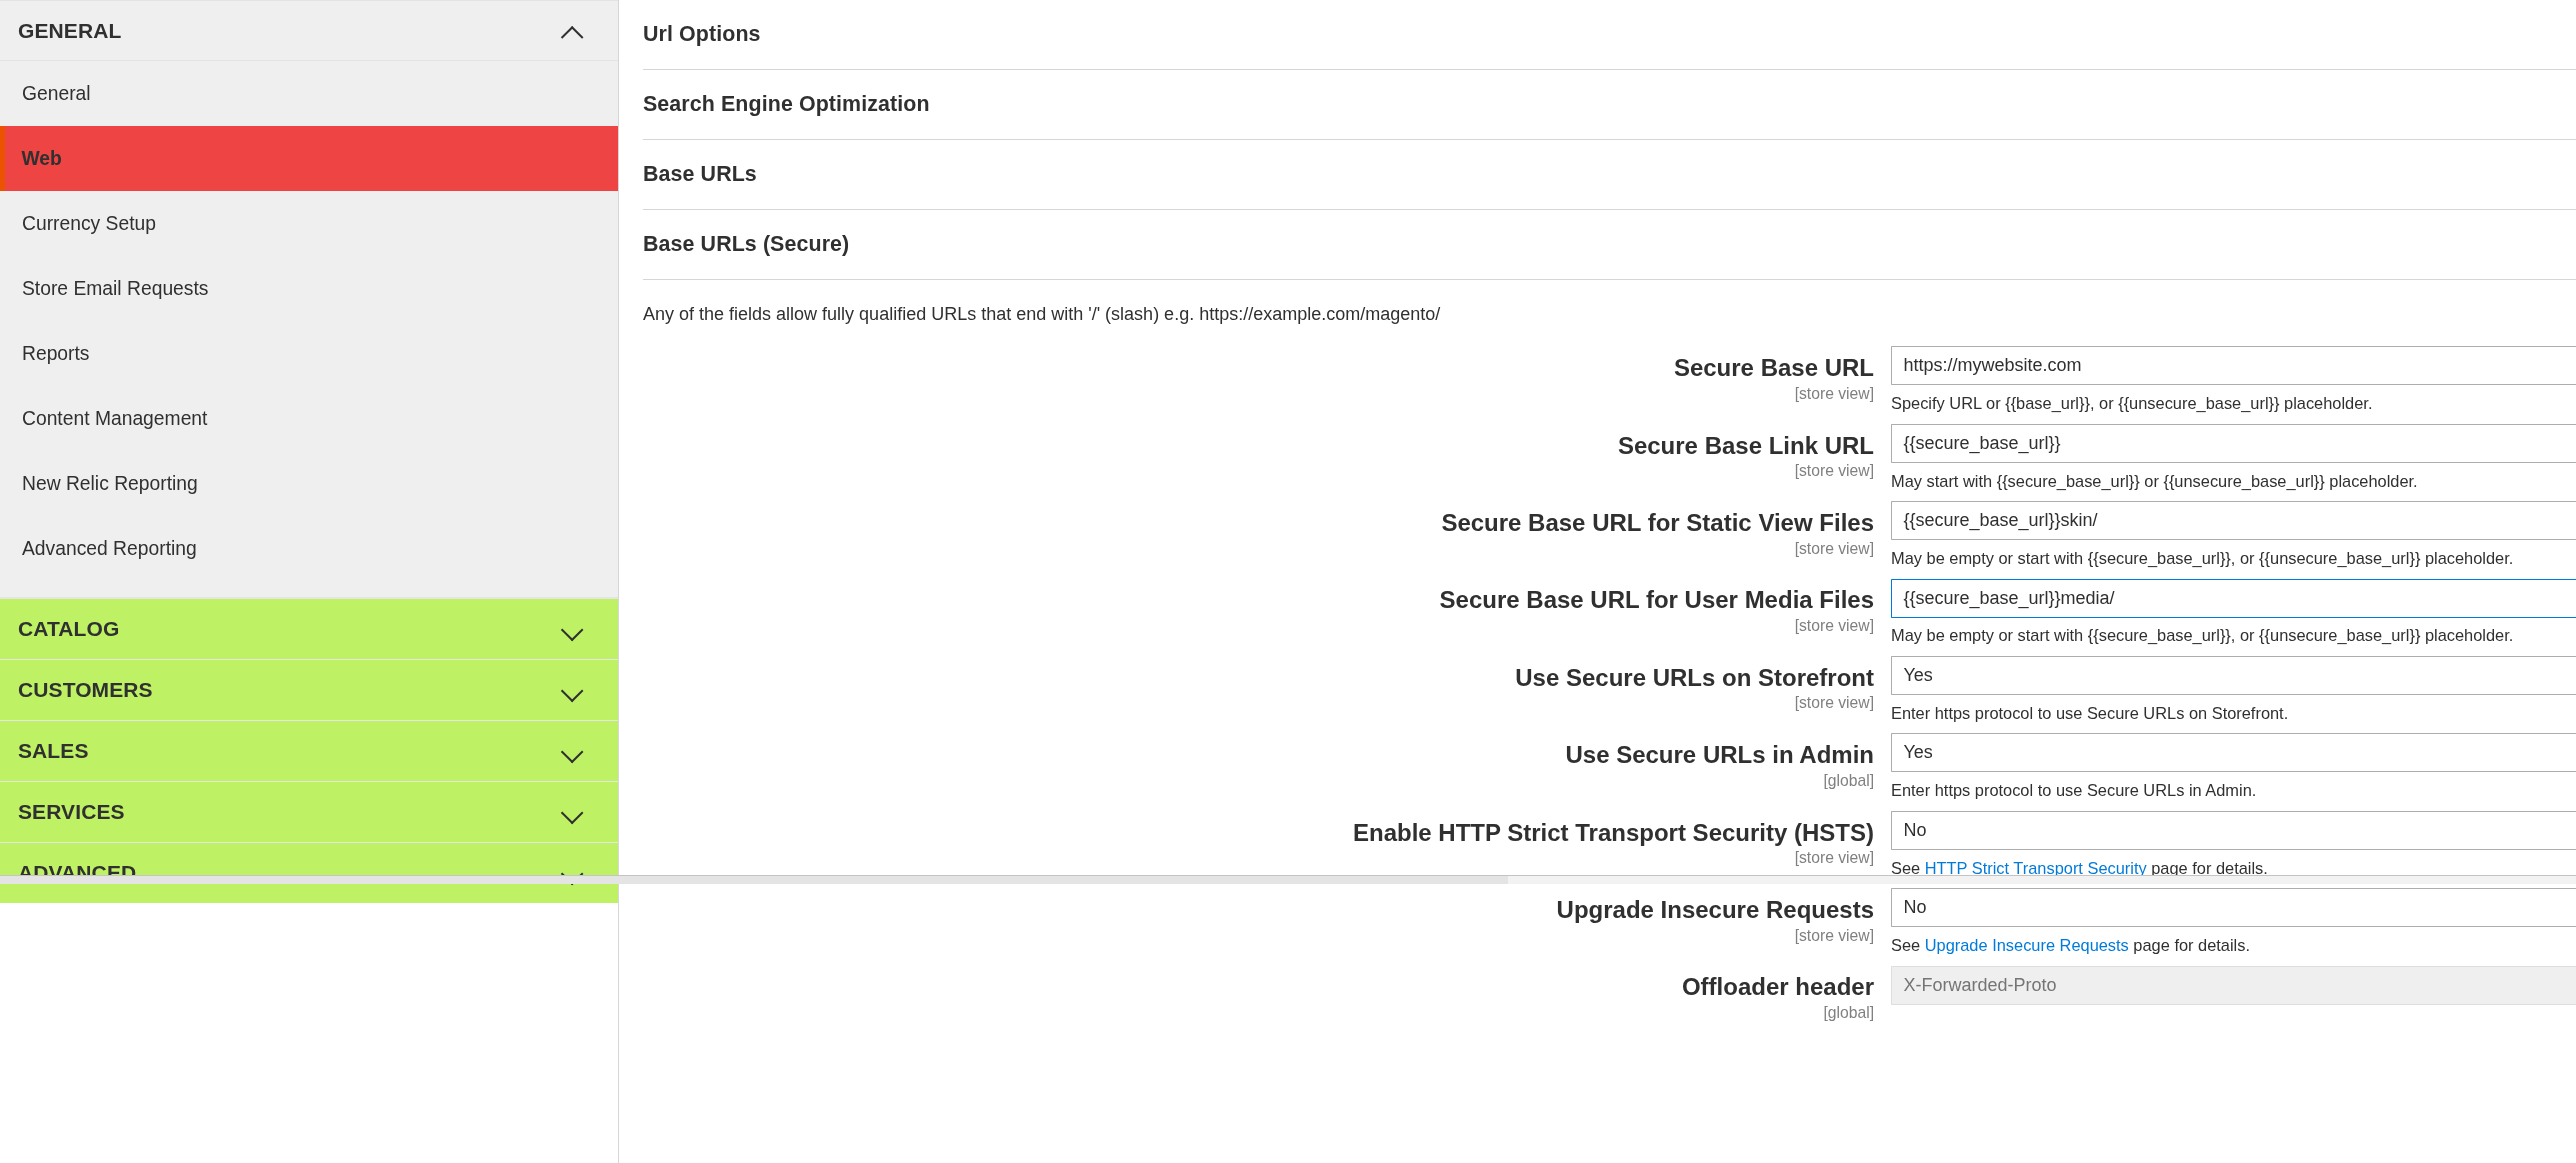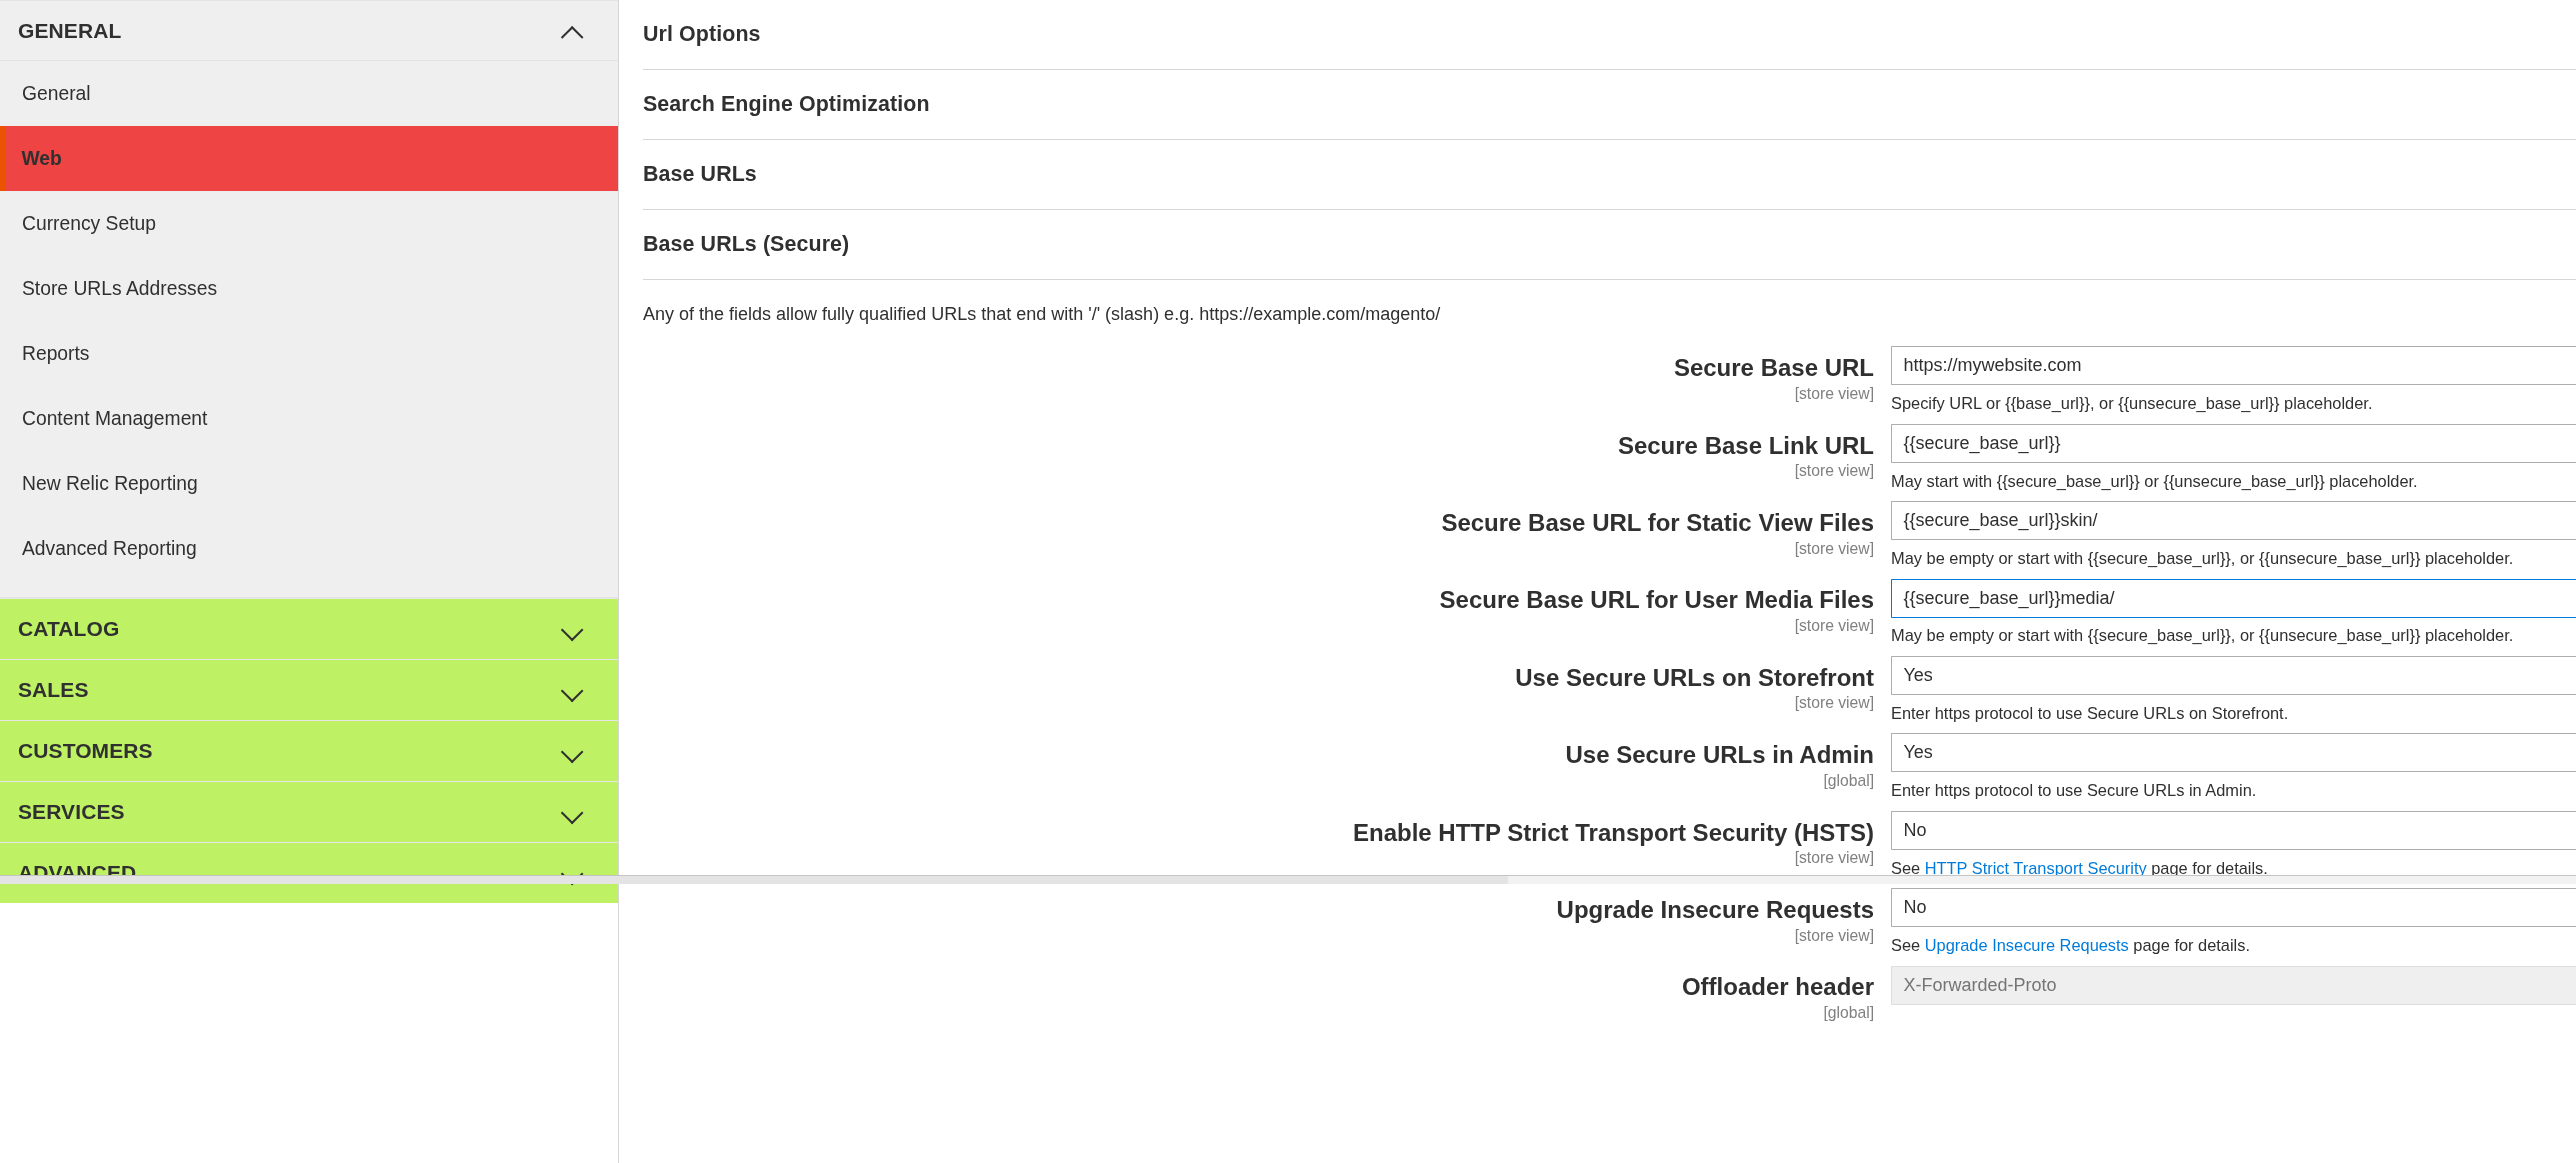--- a/index.html
+++ b/index.html
@@ -219,21 +219,21 @@
           <div class="side-item">
             <span>General</span>
           </div>
           <div class="side-item active">
             <span>Web</span>
           </div>
           <div class="side-item">
             <span>Currency Setup</span>
           </div>
           <div class="side-item">
-            <span>Store URLs Addresses</span>
+            <span>Store Email Requests</span>
           </div>
           <div class="side-item">
             <span>Reports</span>
           </div>
           <div class="side-item">
             <span>Content Management</span>
           </div>
           <div class="side-item">
             <span>New Relic Reporting</span>
           </div>
@@ -243,27 +243,27 @@
         </div>
       </div>
       <div class="side-group">
         <div class="side-group-head collapsed">
           <span class="side-group-title">CATALOG</span>
           <span class="chev"></span>
         </div>
       </div>
       <div class="side-group">
         <div class="side-group-head collapsed">
+          <span class="side-group-title">CUSTOMERS</span>
+          <span class="chev"></span>
+        </div>
+      </div>
+      <div class="side-group">
+        <div class="side-group-head collapsed">
           <span class="side-group-title">SALES</span>
-          <span class="chev"></span>
-        </div>
-      </div>
-      <div class="side-group">
-        <div class="side-group-head collapsed">
-          <span class="side-group-title">CUSTOMERS</span>
           <span class="chev"></span>
         </div>
       </div>
       <div class="side-group">
         <div class="side-group-head collapsed">
           <span class="side-group-title">SERVICES</span>
           <span class="chev"></span>
         </div>
       </div>
       <div class="side-group">

